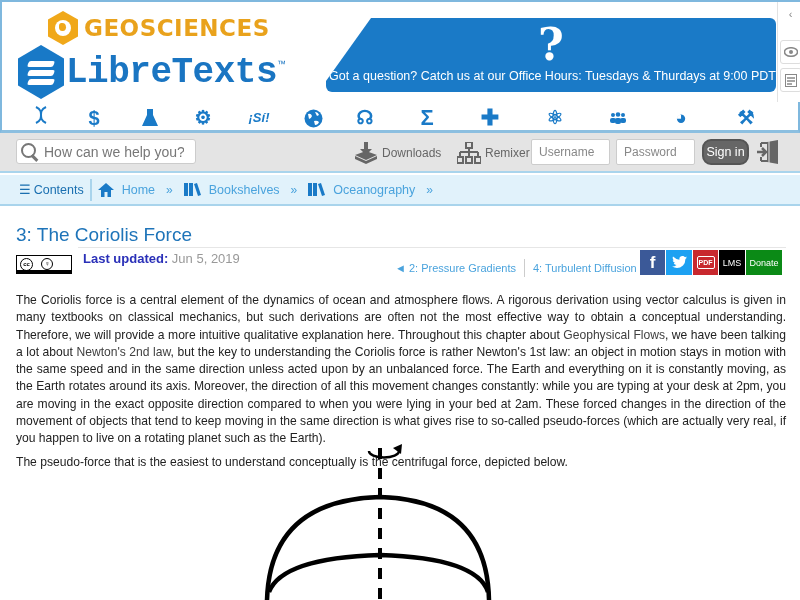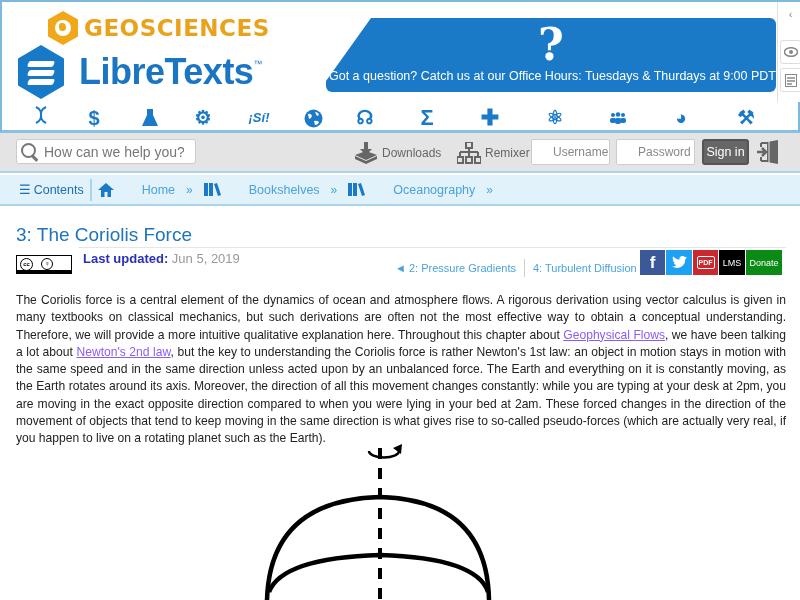--- a/index.html
+++ b/index.html
@@ -9,21 +9,21 @@
   
   .header { position: absolute; left: 0; top: 0; width: 800px; height: 133px; border: 2px solid #7fb8de; border-bottom: 3px solid #8cbfe0; background: #fff; }
   .geo { position: absolute; left: 46px; top: 9px; height: 34px; display: flex; align-items: center; }
   .geo .hex { width: 30px; height: 34px; background: #f0a81a; clip-path: polygon(50% 0, 100% 25%, 100% 75%, 50% 100%, 0 75%, 0 25%); display: flex; align-items: center; justify-content: center; }
   .geo .hex span { display: block; width: 16px; height: 16px; border-radius: 50%; background: #fff; position: relative; }
   .geo .hex span::after { content: ""; position: absolute; left: 4px; top: 3px; width: 7px; height: 8px; background: #f0a81a; border-radius: 40% 60% 50% 50%; }
   .geo .txt { margin-left: 6px; font-weight: bold; font-size: 23px; color: #e9a21c; letter-spacing: 0.5px; font-family: "DejaVu Sans", sans-serif; }
   .libre { position: absolute; left: 16px; top: 43px; height: 54px; display: flex; align-items: center; }
   .libre .hex2 { width: 46px; height: 54px; background: #1879c7; clip-path: polygon(50% 0, 100% 25%, 100% 75%, 50% 100%, 0 75%, 0 25%); position: relative; }
   .libre .hex2 i { position: absolute; left: 10px; width: 26px; height: 6px; background: #fff; border-radius: 2px; transform: skewX(-20deg); }
-  .libre .txt { margin-left: 15px; font-size: 36px; color: #1a75c2; font-weight: bold; letter-spacing: -0.5px; font-family: Liberation Sans, sans-serif; }
+  .libre .txt { margin-left: 2px; font-size: 36px; color: #1a75c2; font-weight: bold; letter-spacing: -0.5px; font-family: Liberation Mono, monospace; }
   .libre .tm { font-size: 9px; color: #1a75c2; align-self: flex-start; margin-top: 14px; }
 
   .banner { position: absolute; left: 324px; top: 16px; width: 450px; height: 74px; background: #1a7ac7; border-radius: 6px; clip-path: polygon(10% 0, 100% 0, 100% 100%, 0 100%, 0 85%); }
   .banner .q { position: absolute; left: 0; right: 0; top: 2px; text-align: center; font-family: "DejaVu Serif", serif; font-weight: bold; font-size: 44px; color: #fff; line-height: 50px; }
   .banner .msg { position: absolute; left: 0; right: 0; top: 51px; text-align: right; padding-right: 0; font-size: 12.5px; color: #fff; }
 
   .side-tools { position: absolute; left: 775px; top: 0; width: 25px; height: 100px; background: #fff; border-left: 1px solid #e2e2e2; }
   .side-tools .chev { position: absolute; left: 0; width: 25px; top: 6px; text-align: center; font-size: 11px; color: #888; }
   .side-tools .tbtn { position: absolute; left: 2px; width: 22px; height: 24px; border: 1px solid #ddd; border-radius: 3px; background: #fff; display: flex; align-items: center; justify-content: center; color: #888; font-size: 12px; }
 
@@ -31,50 +31,50 @@
   .iconrow .ic { position: absolute; top: 0; width: 30px; height: 26px; text-align: center; color: #1a7ac7; font-size: 19px; font-weight: bold; line-height: 26px; cursor: pointer; }
 
   
   .toolbar { position: absolute; left: 0; top: 133px; width: 800px; height: 40px; background: #e4e4e4; border-bottom: 2px solid #a9d4ec; }
   .search { position: absolute; left: 16px; top: 6px; width: 180px; height: 25px; background: #fff; border: 1px solid #ccc; border-radius: 3px; display: flex; align-items: center; padding-left: 4px; }
   .search .mag { width: 15px; height: 15px; border: 2.5px solid #777; border-radius: 50%; position: relative; margin-right: 8px; margin-top: -3px; }
   .search .mag::after { content: ""; position: absolute; width: 3px; height: 8px; background: #777; left: 10px; top: 9px; transform: rotate(-45deg); }
   .search input { border: none; outline: none; font-size: 14px; color: #777; width: 140px; font-family: "Liberation Sans", sans-serif; background: transparent; }
   .search input::placeholder { color: #777; }
   .tool { position: absolute; top: 9px; display: flex; align-items: center; font-size: 12px; color: #666; }
-  .login-input { position: absolute; top: 6px; height: 26px; background: #fff; border: 1px solid #ccc; border-radius: 2px; font-size: 12px; padding-left: 21px; color: #888; font-family: "Liberation Sans", sans-serif; }
+  .login-input { position: absolute; top: 6px; height: 26px; background: #fff; border: 1px solid #ccc; border-radius: 2px; font-size: 12px; padding-left: 7px; color: #888; font-family: "Liberation Sans", sans-serif; }
   .login-input::placeholder { color: #888; }
-  .signin { position: absolute; left: 702px; top: 6px; width: 47px; height: 26px; background: #666; border: 2px solid #555; border-radius: 3px; color: #fff; font-size: 12.5px; text-align: center; line-height: 22px; font-family: "Liberation Sans", sans-serif; }
+  .signin { position: absolute; left: 702px; top: 6px; width: 47px; height: 26px; background: #666; border: 2px solid #555; border-radius: 9px; color: #fff; font-size: 12.5px; text-align: center; line-height: 22px; font-family: "Liberation Sans", sans-serif; }
   .exit-ic { position: absolute; left: 756px; top: 6px; width: 24px; height: 26px; }
 
   
   .crumbs { position: absolute; left: 0; top: 175px; width: 800px; height: 31px; background: #e1f2fb; border-bottom: 2px solid #a9d4ec; display: flex; align-items: center; font-size: 12.5px; }
   .crumbs .contents { margin-left: 19px; color: #1a6fb0; display: flex; align-items: center; padding-right: 6px; border-right: 2px solid #a9d4ec; height: 22px; }
   .crumbs .contents .lst { font-size: 13px; margin-right: 3px; }
-  .crumbs .cr { color: #4aa3dd; display: flex; align-items: center; gap: 20px; }
+  .crumbs .cr { color: #4aa3dd; display: flex; align-items: center; }
   .crumbs .sep { color: #4aa3dd; margin: 0 11px; font-size: 12px; }
 
   
   .title { position: absolute; left: 16px; top: 224px; font-size: 19px; color: #1e74b9; }
   .title-rule { position: absolute; left: 78px; top: 247px; width: 708px; height: 1px; background: #e6e6e6; }
   .cc { position: absolute; left: 16px; top: 255px; width: 56px; height: 19px; border: 1px solid #000; background: #fff; }
   .cc .c1 { position: absolute; left: 3px; top: 2px; width: 13px; height: 13px; border: 1.5px solid #000; border-radius: 50%; font-size: 6px; font-weight: bold; text-align: center; line-height: 10px; }
   .cc .c2 { position: absolute; left: 24px; top: 2px; width: 12px; height: 12px; border: 1.5px solid #000; border-radius: 50%; font-size: 7px; text-align: center; line-height: 9px; }
   .cc .bar { position: absolute; left: 0; bottom: 0; width: 100%; height: 3px; background: #000; }
   .updated { position: absolute; left: 83px; top: 251px; font-size: 13px; }
   .updated b { color: #2a30b8; }
   .updated span { color: #999; }
   .pager { position: absolute; left: 395px; top: 259px; font-size: 11px; color: #4aa3dd; display: flex; align-items: center; }
   .pager .div { width: 1px; height: 18px; background: #ccc; margin: 0 8px; }
   .social { position: absolute; top: 250px; height: 25px; color: #fff; display: flex; align-items: center; justify-content: center; }
 
   
   .content { position: absolute; left: 16px; top: 292px; width: 770px; font-size: 12.1px; line-height: 17.3px; color: #222; text-align: justify; }
   .content p { margin-bottom: 6px; }
-  .content a { color: #8b5cf6; text-decoration: underline; }
+  .content a { color: #404040; }
 
   .figure { position: absolute; left: 262px; top: 440px; width: 230px; height: 160px; }
 </style>
 </head>
 <body>
 
 <div class="header">
   <div class="geo">
     <div class="hex">
         <span></span>
@@ -247,20 +247,21 @@
     </svg>
 </div>
 <div class="social" style="left:693px;width:25px;background:#c8282e;font-size:7px;font-weight:bold">
   <span style="border:1.5px solid #fff;padding:2px 1px;border-radius:2px">PDF</span>
 </div>
 <div class="social" style="left:719px;width:26px;background:#000000;font-size:9px">LMS</div>
 <div class="social" style="left:746px;width:36px;background:#0b8a16;font-size:9px">Donate</div>
 
 <div class="content">
   <p><span>The Coriolis force is a central element of the dynamics of ocean and atmosphere flows. A rigorous derivation using vector calculus is given in many textbooks on classical mechanics, but such derivations are often not the most effective way to obtain a conceptual understanding. Therefore, we will provide a more intuitive qualitative explanation here. Throughout this chapter about </span><a>Geophysical Flows</a><span>, we have been talking a lot about </span><a>Newton's 2nd law</a><span>, but the key to understanding the Coriolis force is rather Newton's 1st law: an object in motion stays in motion with the same speed and in the same direction unless acted upon by an unbalanced force. The Earth and everything on it is constantly moving, as the Earth rotates around its axis. Moreover, the direction of all this movement changes constantly: while you are typing at your desk at 2pm, you are moving in the exact opposite direction compared to when you were lying in your bed at 2am. These forced changes in the direction of the movement of objects that tend to keep moving in the same direction is what gives rise to so-called pseudo-forces (which are actually very real, if you happen to live on a rotating planet such as the Earth).</span></p>
+  <p>The pseudo-force that is the easiest to understand conceptually is the centrifugal force, depicted below.</p>
 </div>
 
 <div class="figure">
   <svg width="230" height="160" viewBox="0 0 230 160">
 
     <path d="M107 11 A14 6 0 1 0 137 11" fill="none" stroke="#000" stroke-width="2.5"></path>
     <path d="M131 8 L140 4 L139 14 Z" fill="#000"></path>
 
     <line x1="118" y1="8" x2="118" y2="160" stroke="#000" stroke-width="4" stroke-dasharray="11 9"></line>
 

